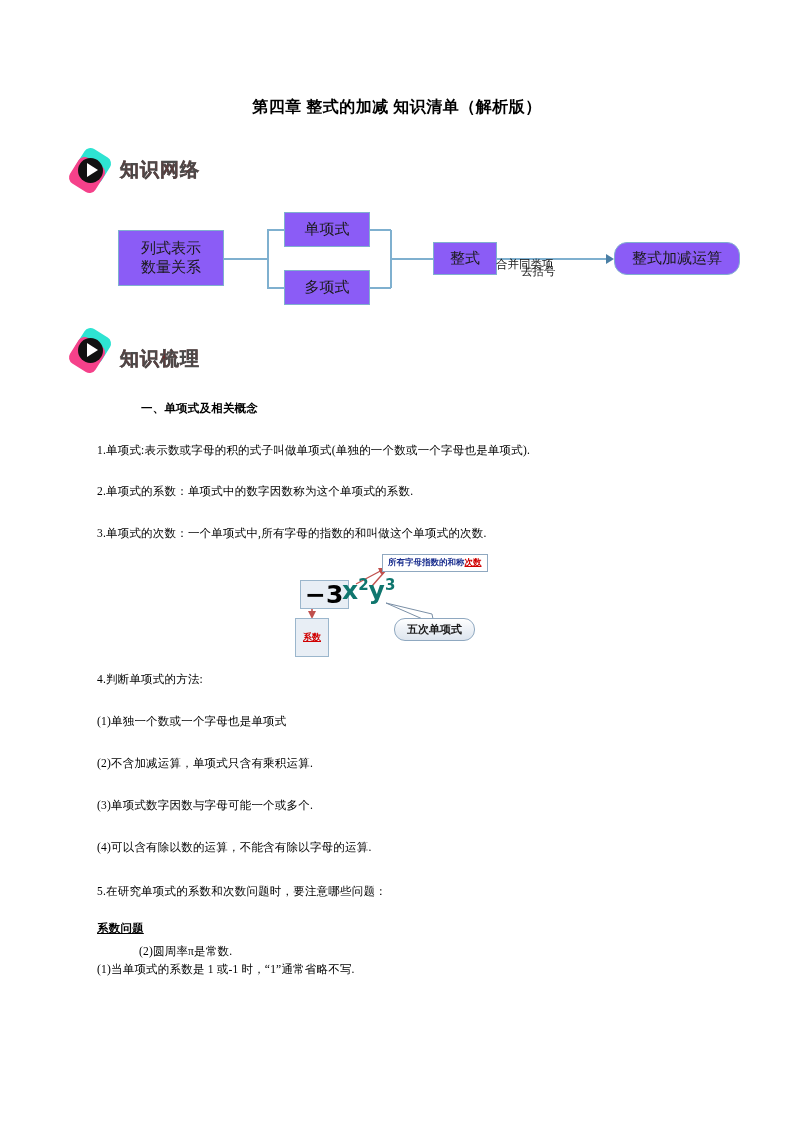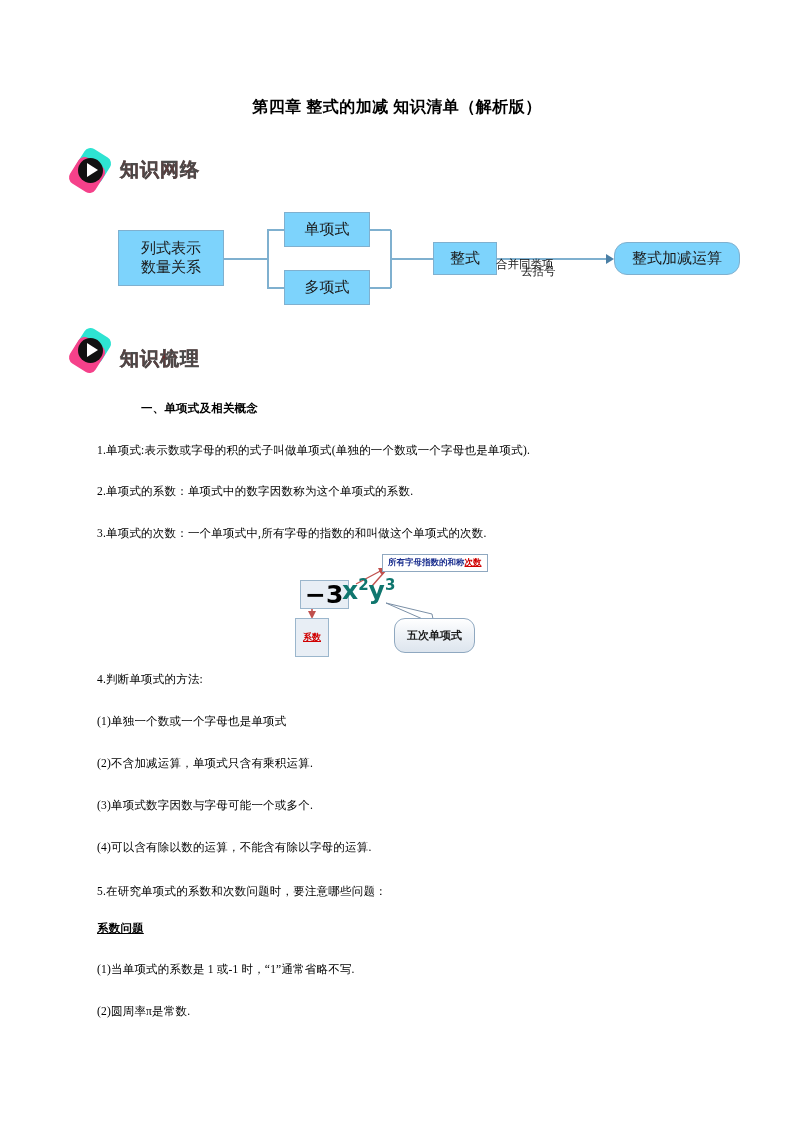--- a/index.html
+++ b/index.html
@@ -95,21 +95,21 @@
   .flow {
     position: absolute;
     left: 0;
     top: 200px;
     width: 794px;
     height: 118px;
   }
   .fbox {
     position: absolute;
     box-sizing: border-box;
-    background: #7dd3fc;
+    background: #8b5cf6;
     border: 1.5px solid #7fb0cf;
     display: flex;
     align-items: center;
     justify-content: center;
     text-align: center;
     font-family: "Liberation Serif", "DejaVu Serif", serif;
     font-size: 15px;
     line-height: 1.25;
     color: #1a1a1a;
   }
@@ -217,21 +217,21 @@
     font-weight: bold;
     color: #d00000;
     text-decoration: underline;
     white-space: nowrap;
   }
   .ann-callout {
     position: absolute;
     left: 108px;
     top: 66px;
     box-sizing: border-box;
-    padding: 9px 12px;
+    padding: 3px 12px;
     border: 1px solid #8fa8c0;
     border-radius: 11px;
     background: linear-gradient(to bottom, #ffffff 0%, #eef2f7 45%, #dde5ee 100%);
     font-family: "Liberation Serif", "DejaVu Serif", serif;
     font-size: 11px;
     font-weight: bold;
     color: #1a1a1a;
     white-space: nowrap;
     text-align: center;
   }
@@ -327,15 +327,15 @@
   </div>
 
   <div class="para" style="top:672px;">4.判断单项式的方法:</div>
   <div class="para" style="top:714px;">(1)单独一个数或一个字母也是单项式</div>
   <div class="para" style="top:756px;">(2)不含加减运算，单项式只含有乘积运算.</div>
   <div class="para" style="top:798px;">(3)单项式数字因数与字母可能一个或多个.</div>
   <div class="para" style="top:840px;">(4)可以含有除以数的运算，不能含有除以字母的运算.</div>
   <div class="para" style="top:884px;">5.在研究单项式的系数和次数问题时，要注意哪些问题：</div>
   <div class="para underline" style="top:921px;">系数问题</div>
   <div class="para" style="top:962px;">(1)当单项式的系数是 1 或-1 时，“1”通常省略不写.</div>
-  <div class="para" style="top:1004px;">(2)圆周率π是常数.</div>
+  <div class="para" style="top:944px;margin-left:42px;">(2)圆周率π是常数.</div>
 
 </div>
 
 </body></html>

